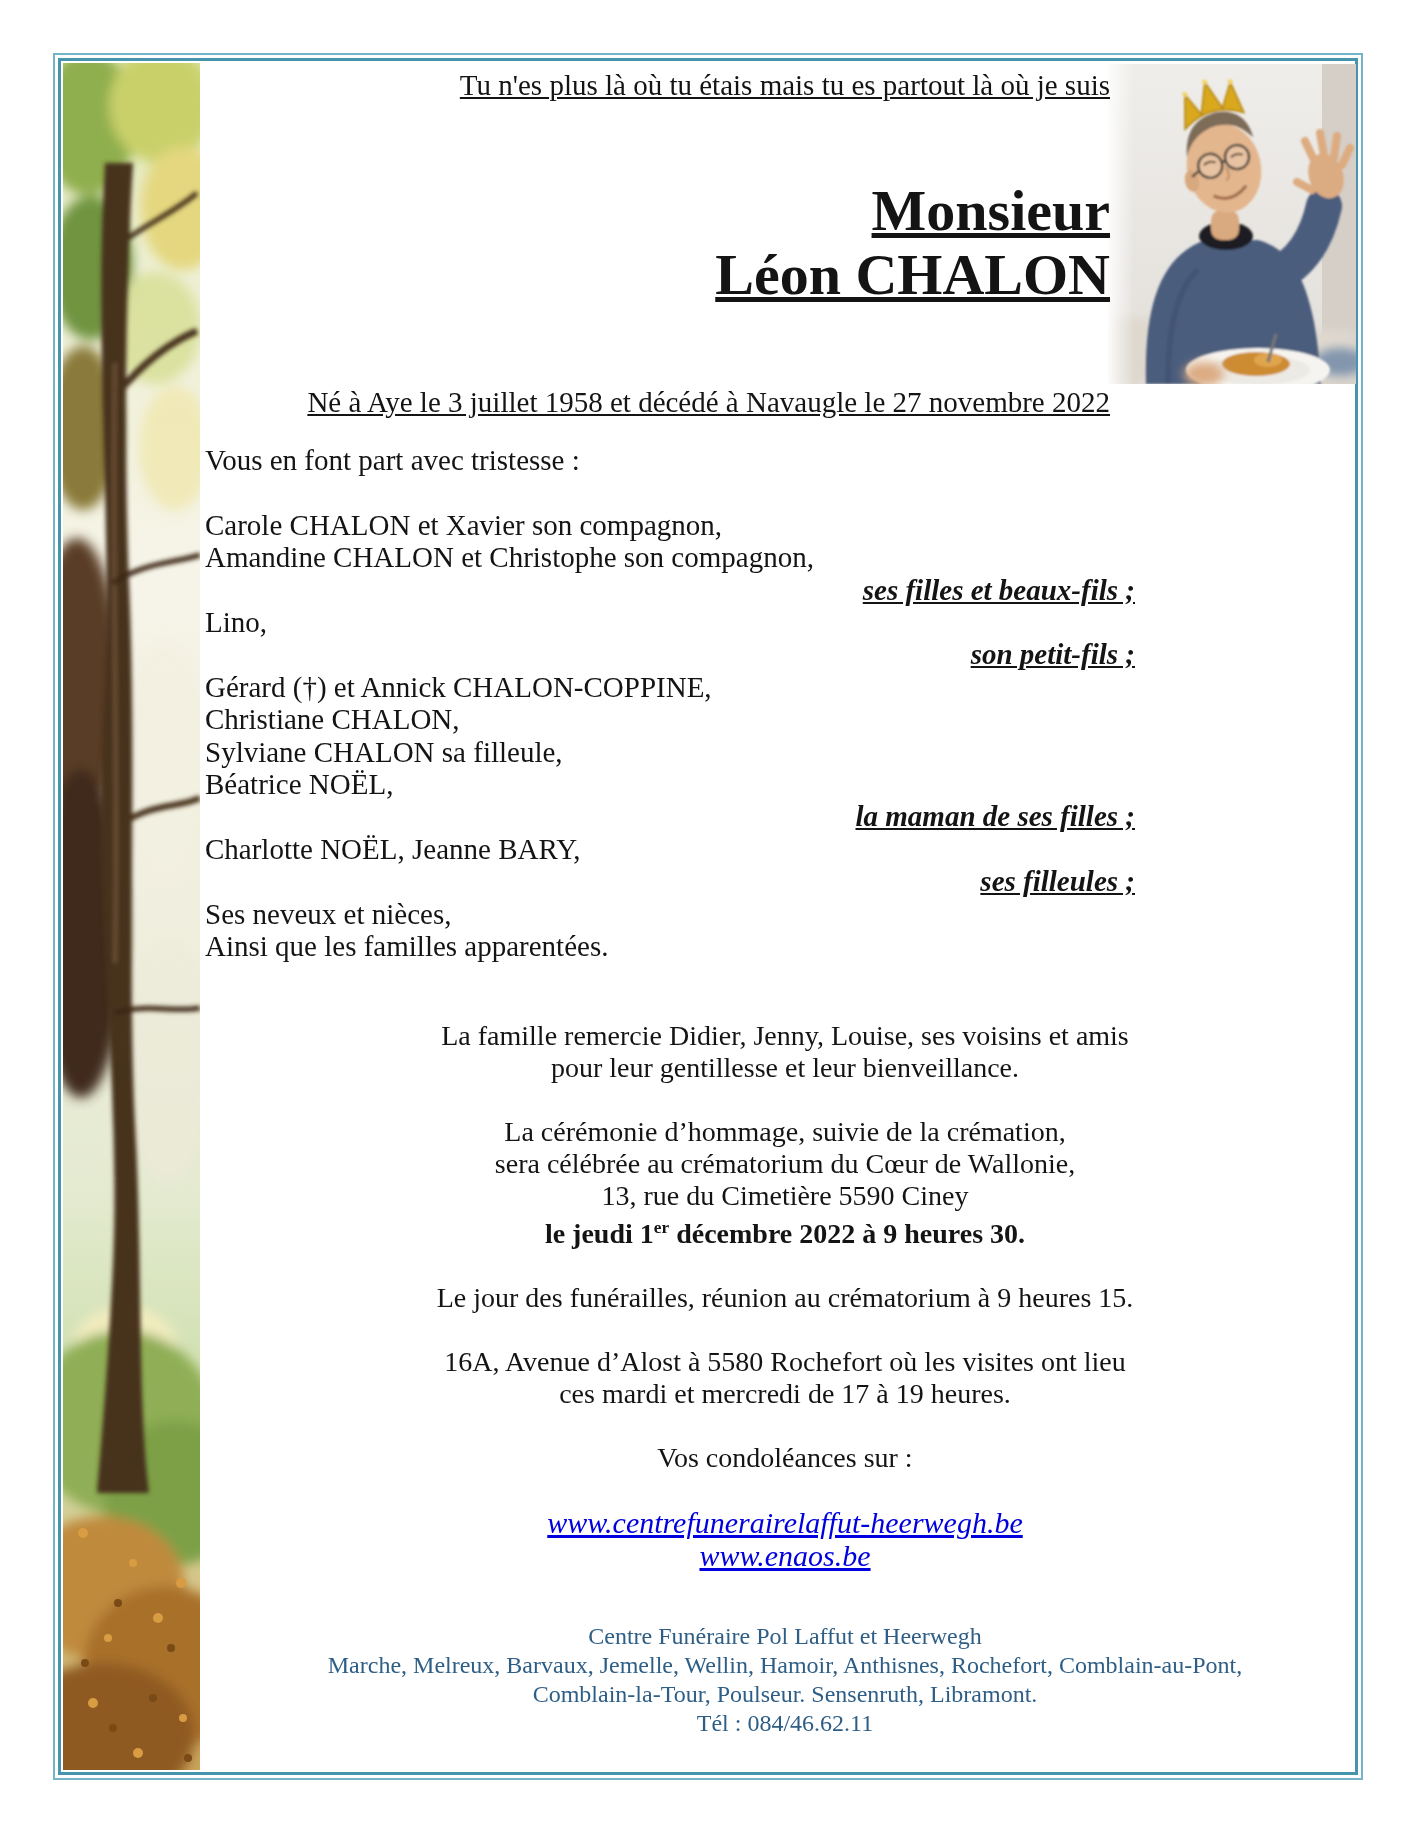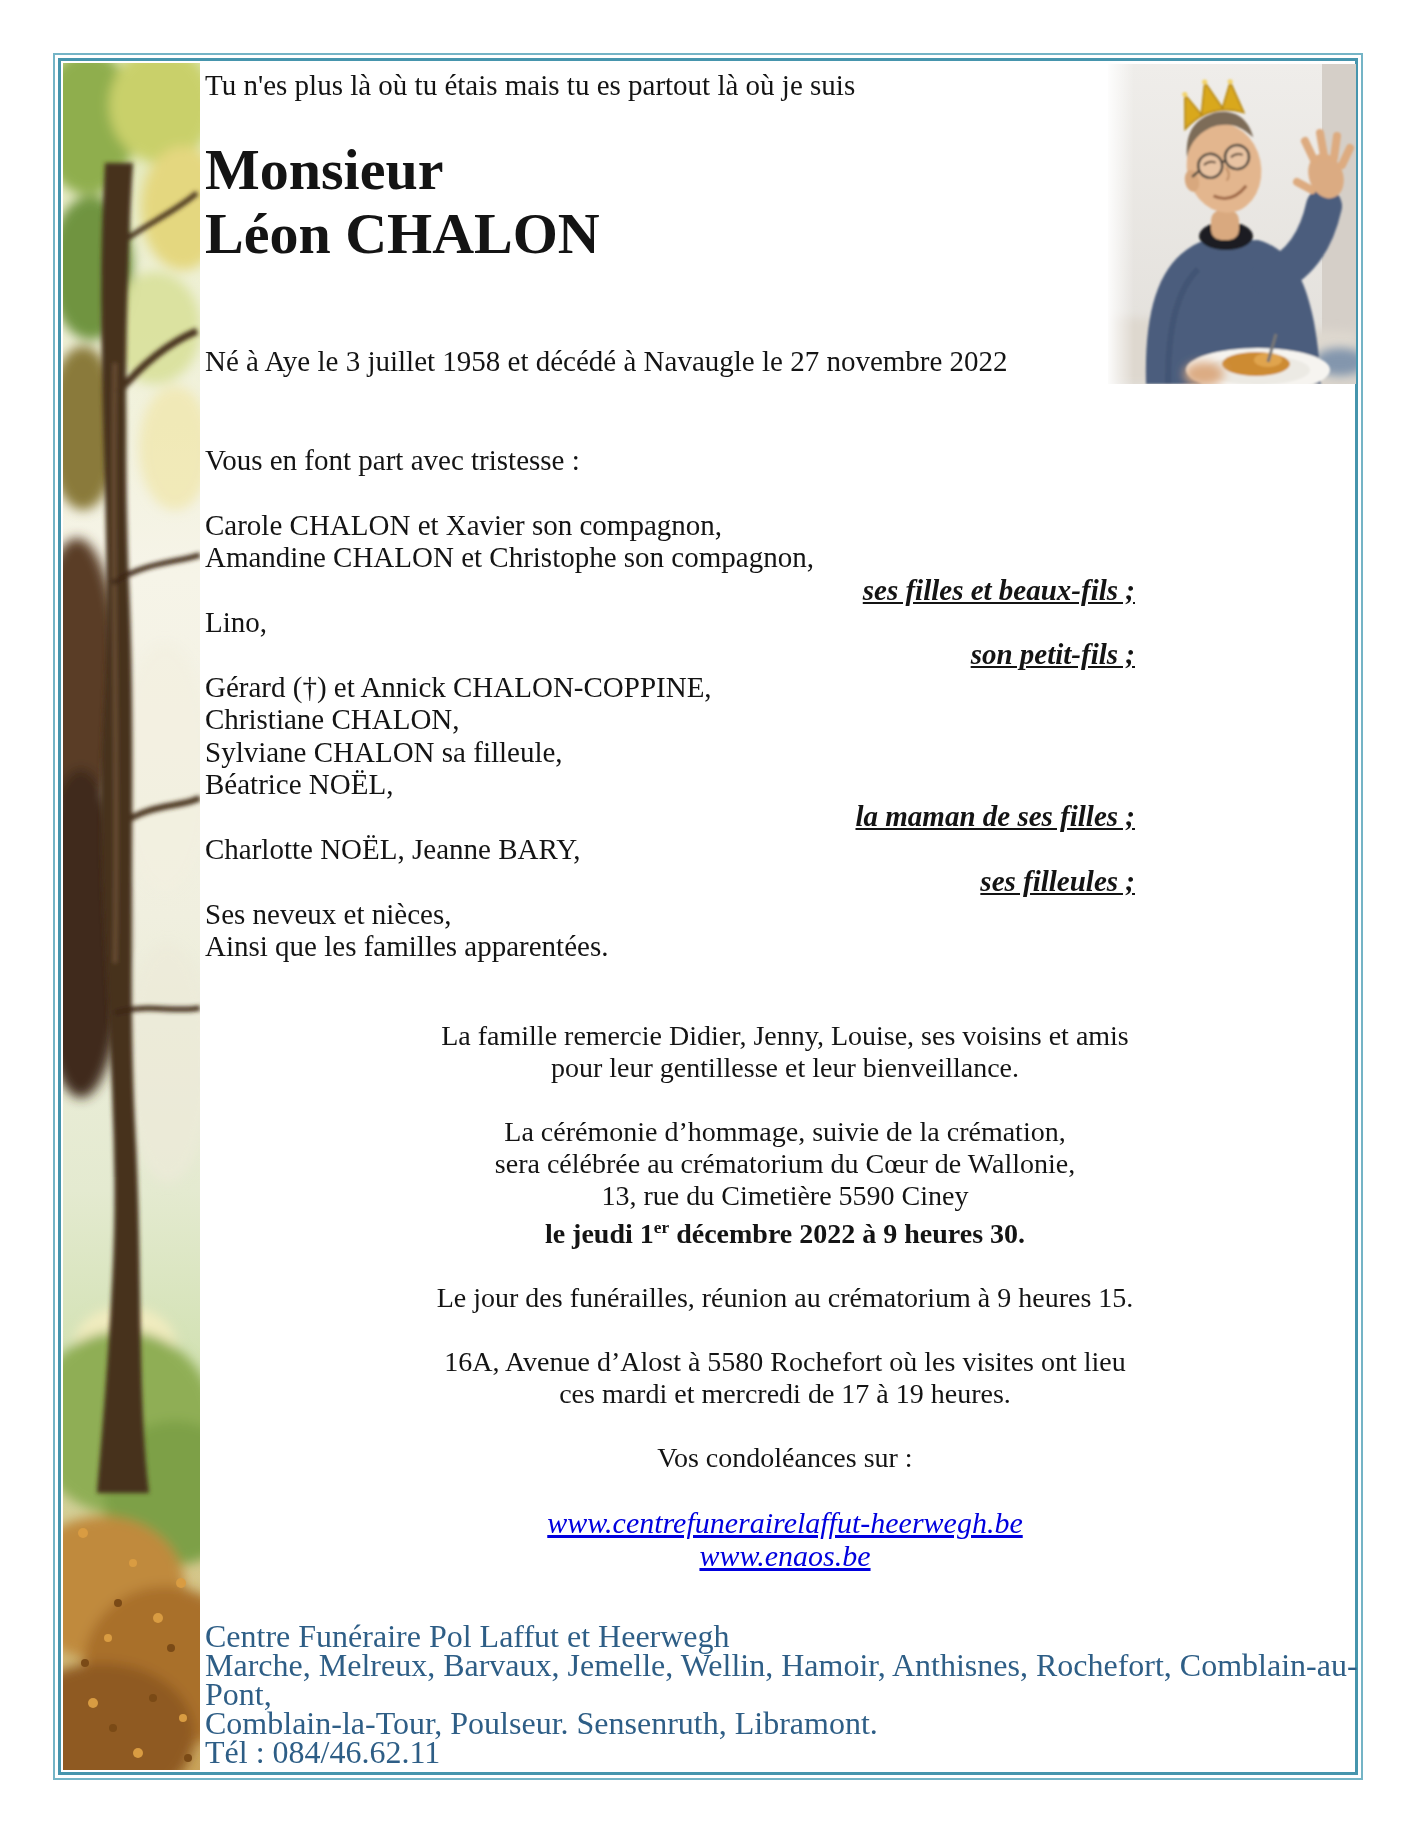--- a/index.html
+++ b/index.html
@@ -10,39 +10,39 @@
   
   .frame-a { position:absolute; inset:53px; border:2px solid var(--border-teal-light, #74b4c6); pointer-events:none; }
   .frame-b { position:absolute; inset:58px; border:3px solid var(--border-teal, #4695AD); pointer-events:none; }
 
   .strip { position:absolute; left:63px; top:63px; width:137px; height:1707px; }
   .strip svg { width:100%; height:100%; display:block; }
 
   .portrait { position:absolute; left:1108px; top:64px; width:248px; height:320px; }
   .portrait svg { width:100%; height:100%; display:block; }
 
-  .top-block { position:absolute; left:205px; top:64px; width:905px; text-align:left; }
+  .top-block { position:absolute; left:205px; top:64px; width:905px; text-align:right;text-decoration:underline; }
   .quote { font-size:29px; line-height:34px; margin-top:4px; }
-  .title { margin-top:36px; font-size:58px; font-weight:bold; line-height:64px; }
+  .title { margin-top:77px; font-size:58px; font-weight:bold; line-height:64px; }
   .life  { margin-top:78px; font-size:29px; line-height:34px; }
 
   .family-block { position:absolute; left:205px; top:444px; width:930px; font-size:29px; line-height:32.4px; }
   .fam { white-space:nowrap; }
   .fam-r { text-align:right; font-weight:bold; font-style:italic;text-decoration:underline; }
   .sp1 { height:32.4px; }
 
   .mid-block { position:absolute; left:205px; top:1020px; width:1160px; text-align:center; font-size:28px; line-height:32px; }
   .mid-block .sp { height:32px; }
   .b { font-weight:bold; }
   sup { font-size:0.62em; }
   .linkrow { font-size:30px; line-height:33px; }
   .linkrow a { color:var(--link-blue, #0000DE); font-style:italic; text-decoration:underline;margin-top:48px; }
 
-  .footer-block { position:absolute; left:205px; top:1622px; width:1160px; 
-                  font-size:32px; line-height:29px; color:var(--footer-blue, #2E5E86); }
+  .footer-block { position:absolute; left:205px; top:1622px; width:1160px; text-align:center;
+                  font-size:24px; line-height:29px; color:var(--footer-blue, #2E5E86); }
 </style>
 </head>
 <body>
 
 <div class="page">
 
   <div class="frame-a"></div>
   <div class="frame-b"></div>
 
   <div class="strip">

